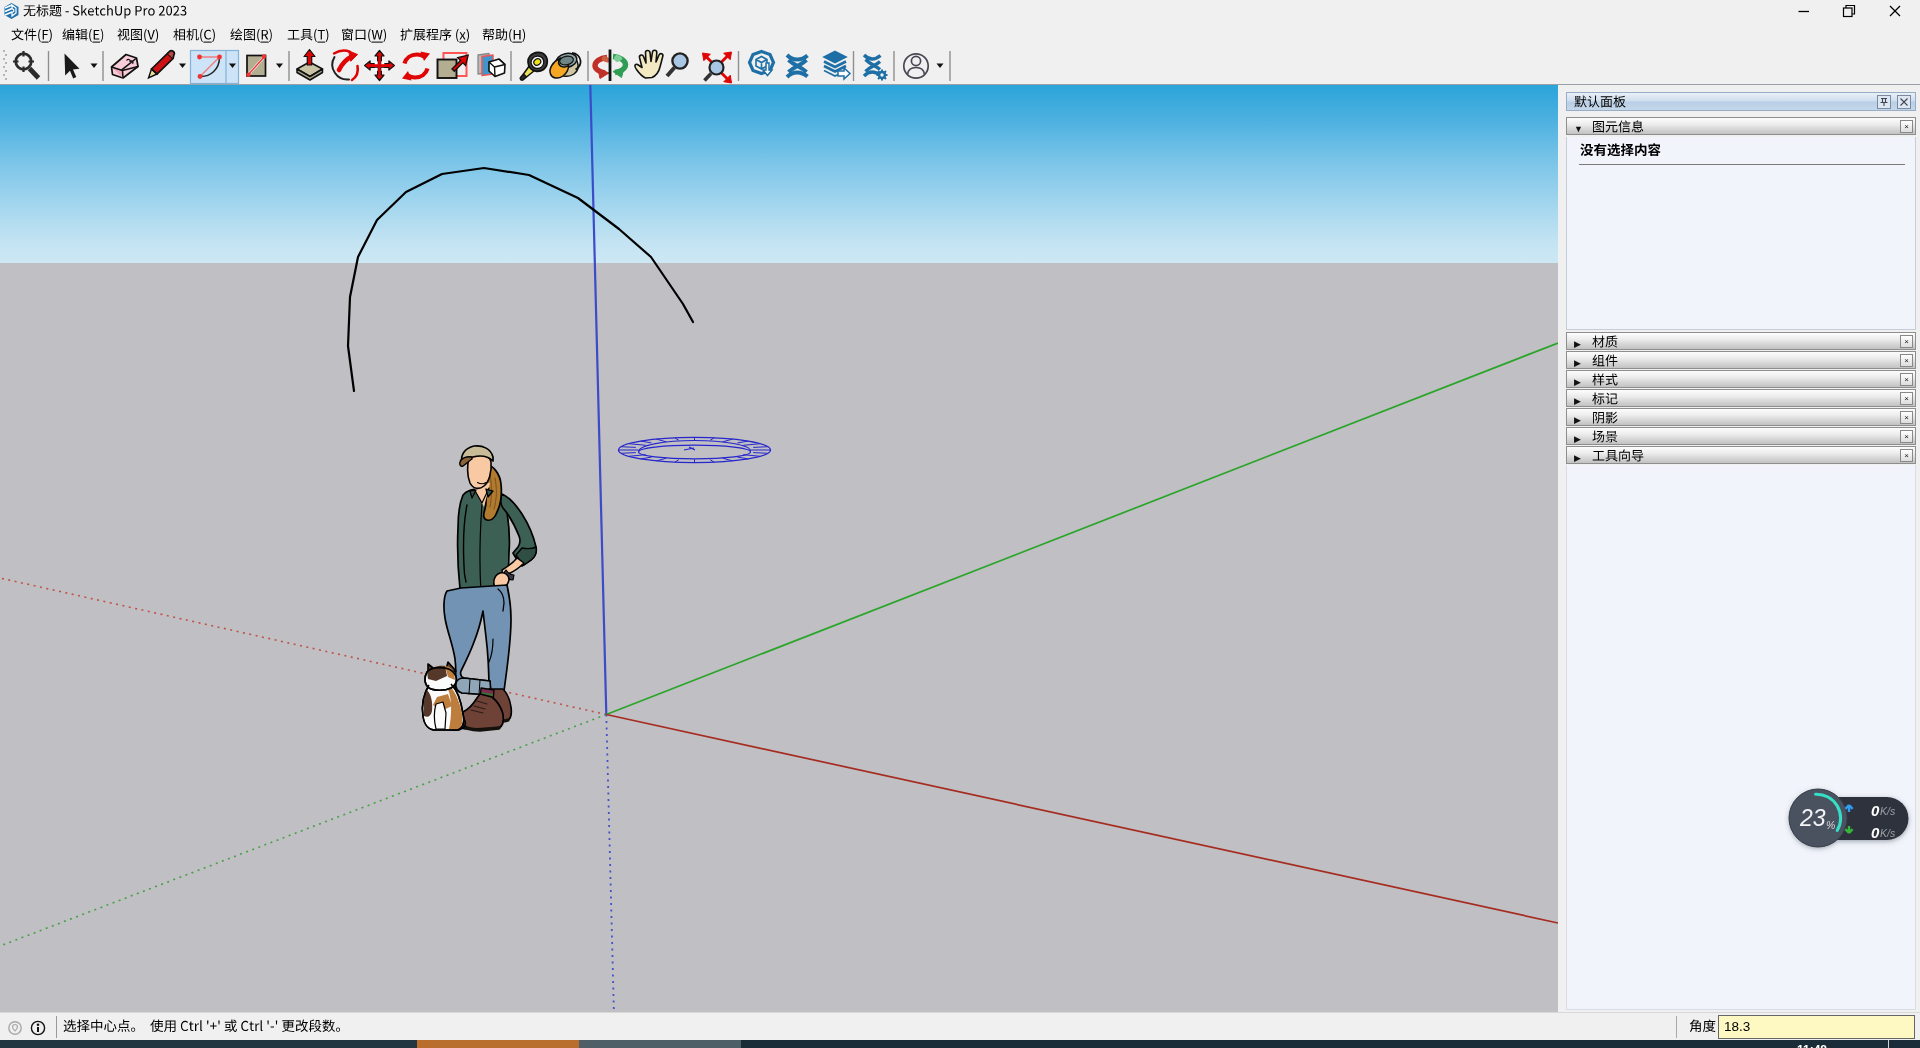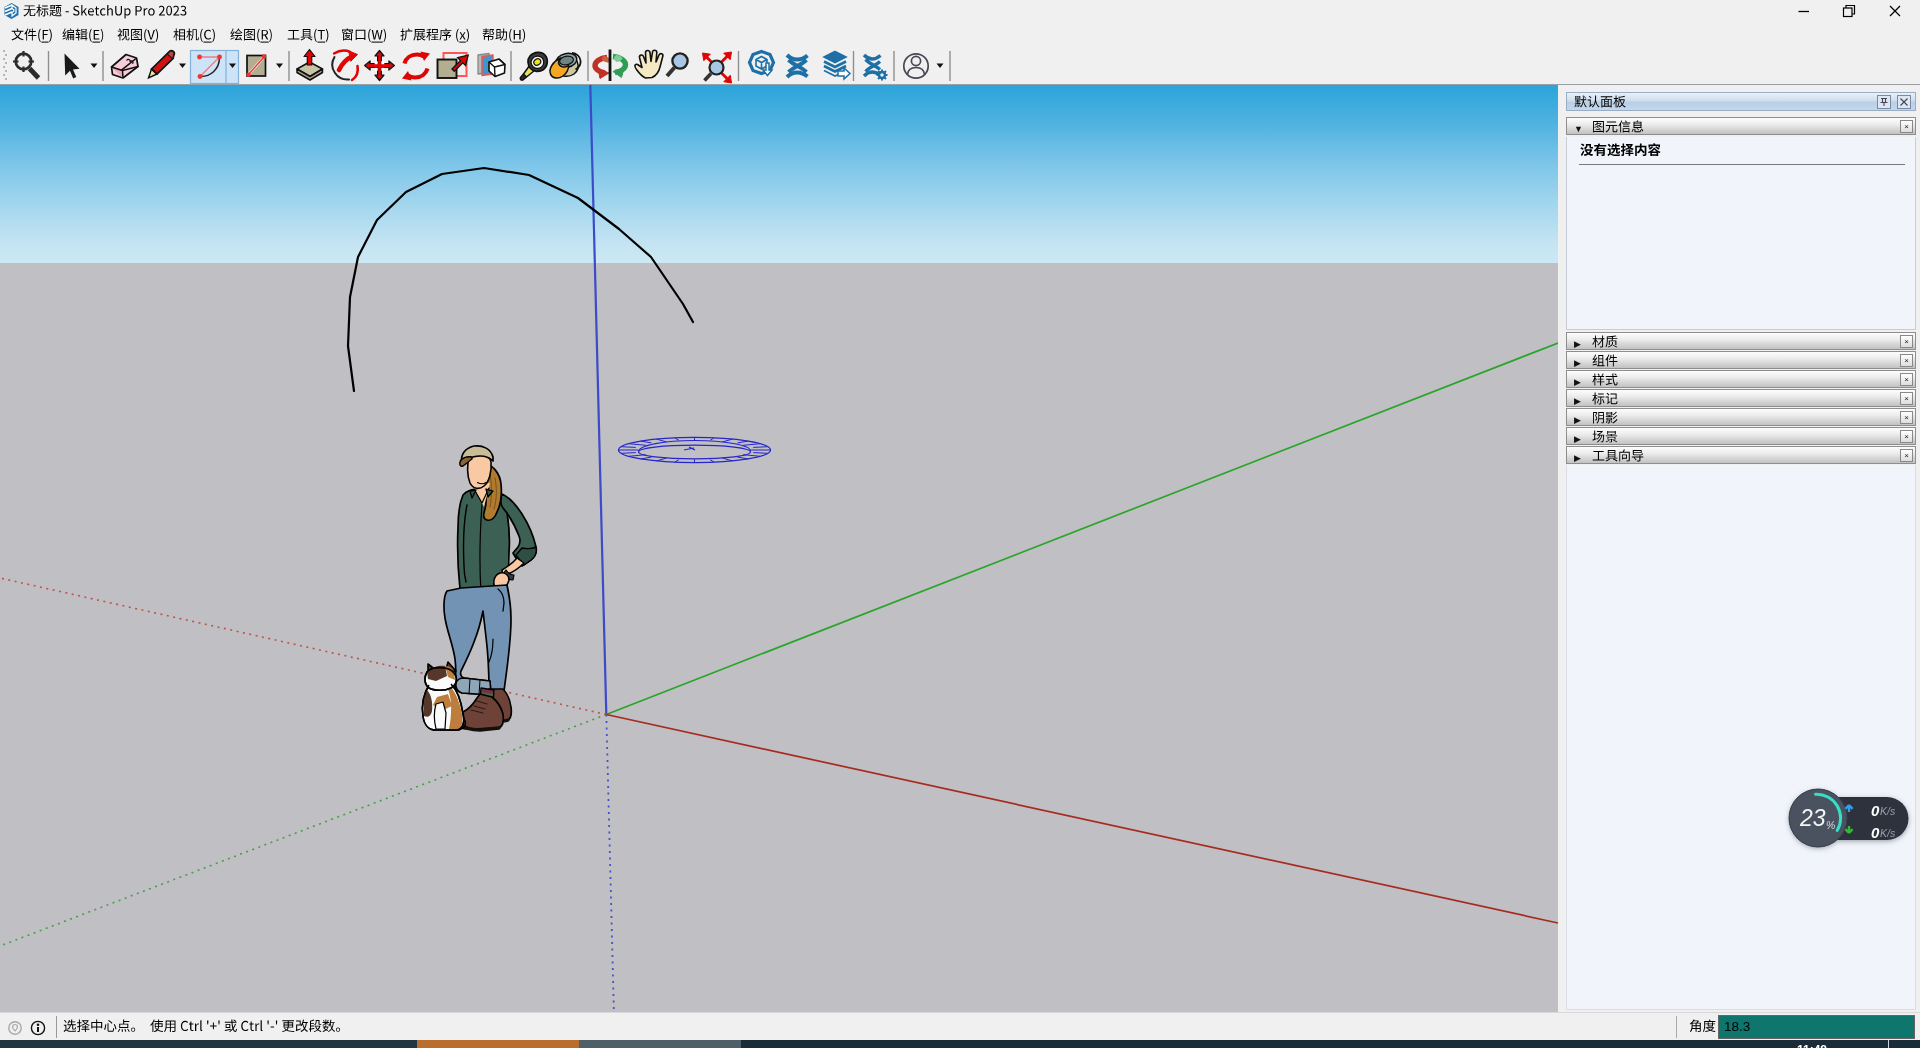--- a/index.html
+++ b/index.html
@@ -38,21 +38,21 @@
      background:linear-gradient(to bottom,#fff,#ddd); font-size:8px; line-height:11px; text-align:center; color:#222; }
   #entitybody { left:8px; top:52px; width:350px; height:193px; background:#f1f4fa; border:1px solid #c6cdd9; border-top:none; }
   #entityhr { left:12px; top:27px; width:326px; height:1px; background:#7a7a7a; }
   #panelbody { left:8px; top:380px; width:350px; height:545px; background:#f1f4fa; border:1px solid #d8dde6; border-top:none;}
 
   
   #statusbar { left:0; top:1012px; width:1920px; height:28px; background:#f0f0f0; border-top:1px solid #d8d8d8; }
   #stattext { left:62px; top:6px; font-size:13.5px; color:#000; }
   #vcbsep { left:1676px; top:3px; width:1px; height:22px; background:#aaa; }
   #anglelabel { left:1688px; top:6px; font-size:13.5px; color:#000; }
-  #anglebox { left:1718px; top:2px; width:197px; height:24px; background:#0f766e; border:1px solid #666;
+  #anglebox { left:1718px; top:2px; width:197px; height:24px; background:#fef9c3; border:1px solid #666;
      font-size:13.5px; padding:3px 0 0 5px; color:#000; }
 
   
   #taskbar { left:0; top:1040px; width:1920px; height:8px; background:#1a2c37; }
 
   
   #ovl { left:1775px; top:780px; width:150px; height:80px;font-style:italic; }
 </style>
 </head>
 <body>

